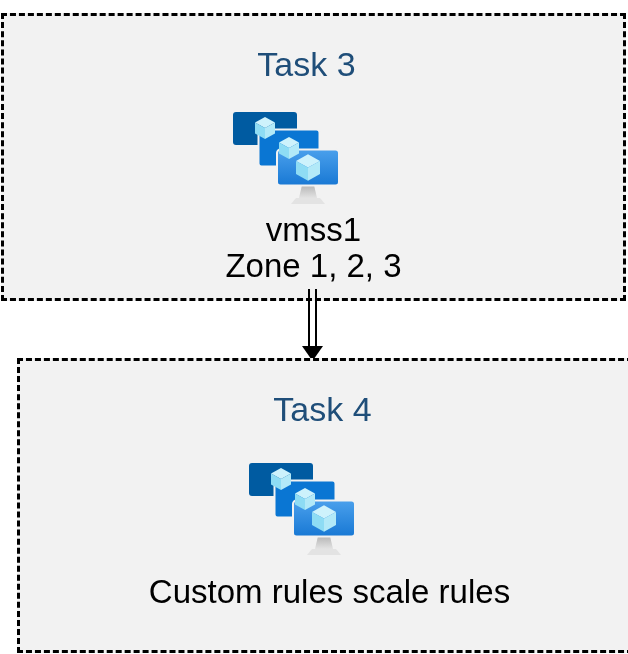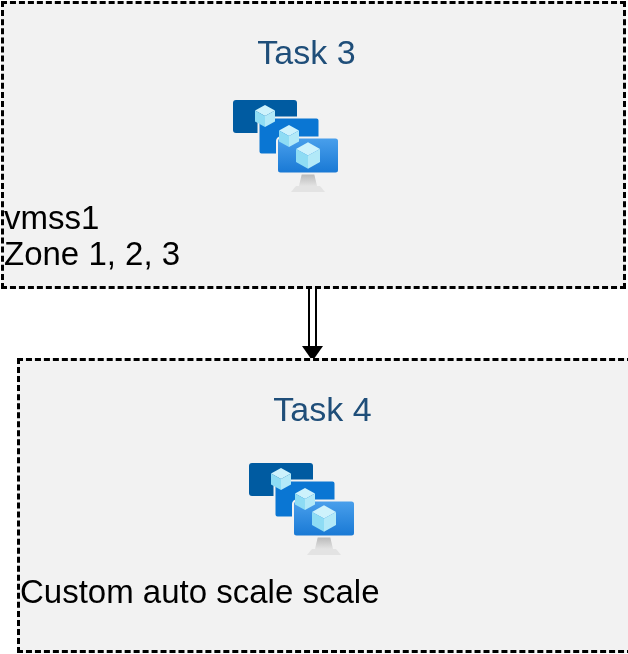--- a/index.html
+++ b/index.html
@@ -16,21 +16,21 @@
     overflow: hidden;
   }
   .task-box {
     position: absolute;
     left: 1px;
     width: 625px;
     box-sizing: border-box;
     background: #f2f2f2;
     border: 3px dashed #000000;
   }
-  #task-box-3 { top: 1px;   height: 288px; text-decoration: underline; }
+  #task-box-3 { top: 13px;   height: 288px; text-decoration: underline; }
   #task-box-4 { top: 358px; height: 295px; margin-left: 16px; }
 
   .box-title {
     position: absolute;
     top: 26px;
     left: 0;
     right: 0;
     text-align: center;
     font-size: 34px;
     line-height: 44px;
@@ -44,21 +44,21 @@
     width: 106px;
     height: 92px;
   }
   #task-box-3 .vmss-icon { top: 96px; }
   #task-box-4 .vmss-icon { top: 102px; }
 
   .box-text {
     position: absolute;
     left: 0;
     right: 0;
-    text-align: left;
+    text-align: center;
     color: #000000;
     font-size: 33px;
     line-height: 36px;
     white-space: pre;
   }
   #task-box-3 .box-text { top: 196px; }
   #task-box-4 .box-text { top: 209px; line-height: 44px; }
 
   .flow-arrow {
     position: absolute;
@@ -124,16 +124,16 @@
 
       <rect x="0" y="0" width="64" height="33" rx="3" fill="#005ba1"></rect>
       <rect x="25.5" y="17.5" width="61" height="37" rx="3" stroke="#f2f2f2" stroke-width="2" fill="#0a76d3"></rect>
       <rect x="44" y="37.5" width="62" height="36" rx="3.5" stroke="#f2f2f2" stroke-width="2" fill="url(#frontGrad)"></rect>
 
       <use href="#cube" transform="translate(32,16)"></use>
       <use href="#cube" transform="translate(56,36)"></use>
       <use href="#cube" transform="translate(75,55.5) scale(1.2)"></use>
     </svg>
 
-    <div class="box-text"><span>Custom auto scale scale</span></div>
+    <div class="box-text"><span>Custom rules scale rules</span></div>
   </div>
 
 </div>
 
 </body></html>

